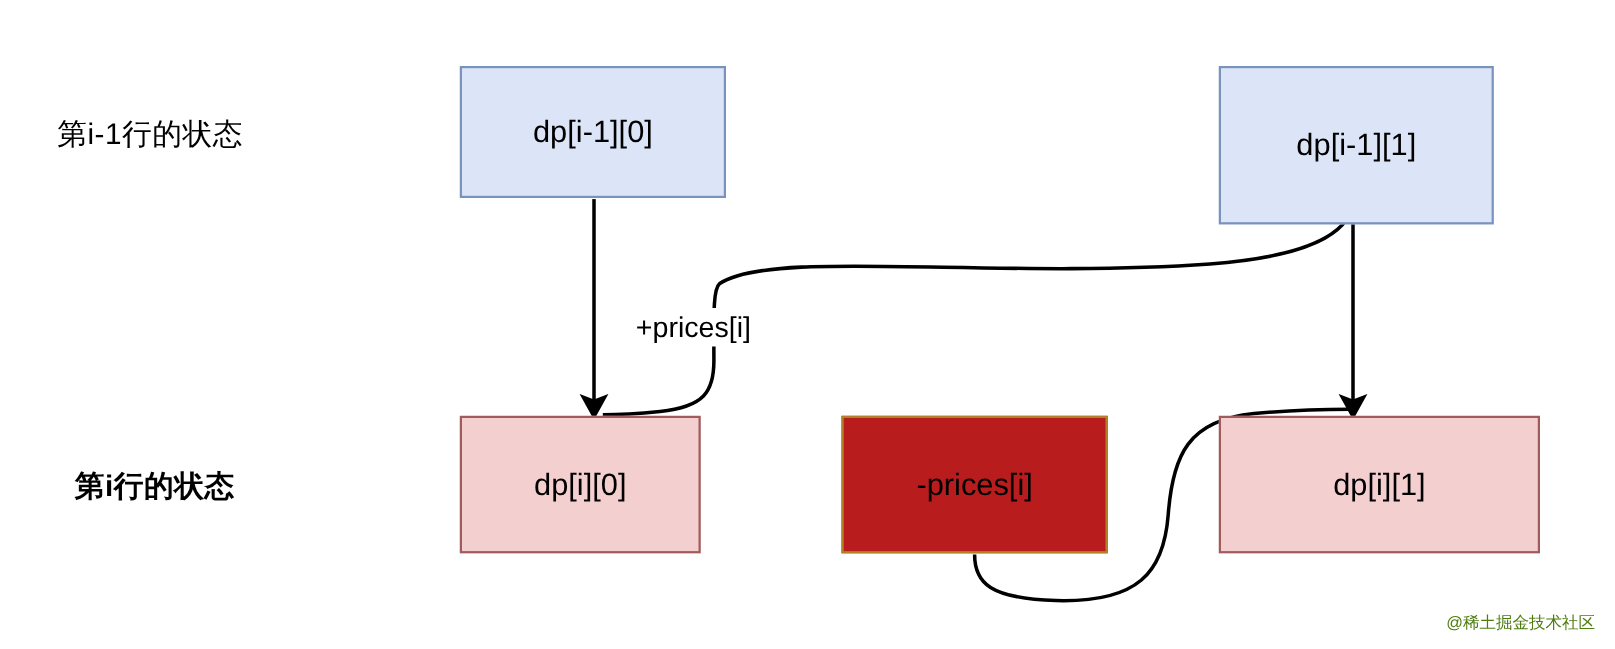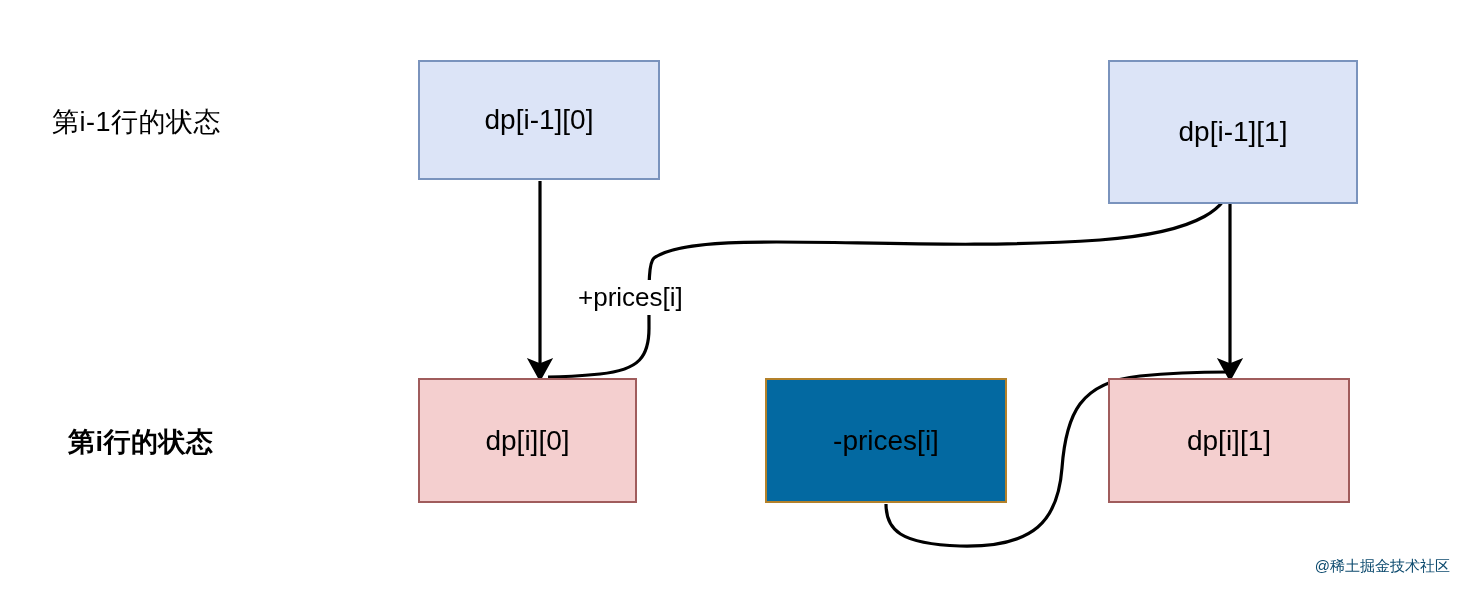--- a/index.html
+++ b/index.html
@@ -44,29 +44,29 @@
   }
   .node-blue {
     background: #dce4f7;
     border-color: #7a93bd;
   }
   .node-pink {
     background: #f4cfcf;
     border-color: #a05c5c;
   }
   .node-orange {
-    background: #0369a1;
+    background: #b91c1c;
     border-color: #b3812a;
   }
 
   #node-dp-prev-0 { left: 418px; top: 60px;  width: 242px; height: 120px; }
   #node-dp-prev-1 { left: 1108px; top: 60px; width: 250px; height: 144px; }
   #node-dp-curr-0 { left: 418px; top: 378px; width: 219px; height: 125px; }
   #node-minus-prices { left: 765px; top: 378px; width: 242px; height: 125px; }
-  #node-dp-curr-1 { left: 1108px; top: 378px; width: 242px; height: 125px; }
+  #node-dp-curr-1 { left: 1108px; top: 378px; width: 292px; height: 125px; }
 
   #edges {
     position: absolute;
     left: 0; top: 0;
     width: 1468px;
     height: 590px;
     z-index: 2;
     pointer-events: none;
   }
 
@@ -79,21 +79,21 @@
     padding: 2px 4px;
     z-index: 4;
   }
   #edge-label-plus-prices { left: 574px; top: 280px; }
 
   #watermark {
     position: absolute;
     right: 18px;
     bottom: 14px;
     font-size: 15px;
-    color: #0c4a6e;
+    color: #4d7c0f;
     white-space: nowrap;
     z-index: 5;
   }
 </style>
 </head>
 <body>
 
 <div id="canvas">
 
   <div class="row-label" id="label-row-prev">第i-1行的状态</div>

